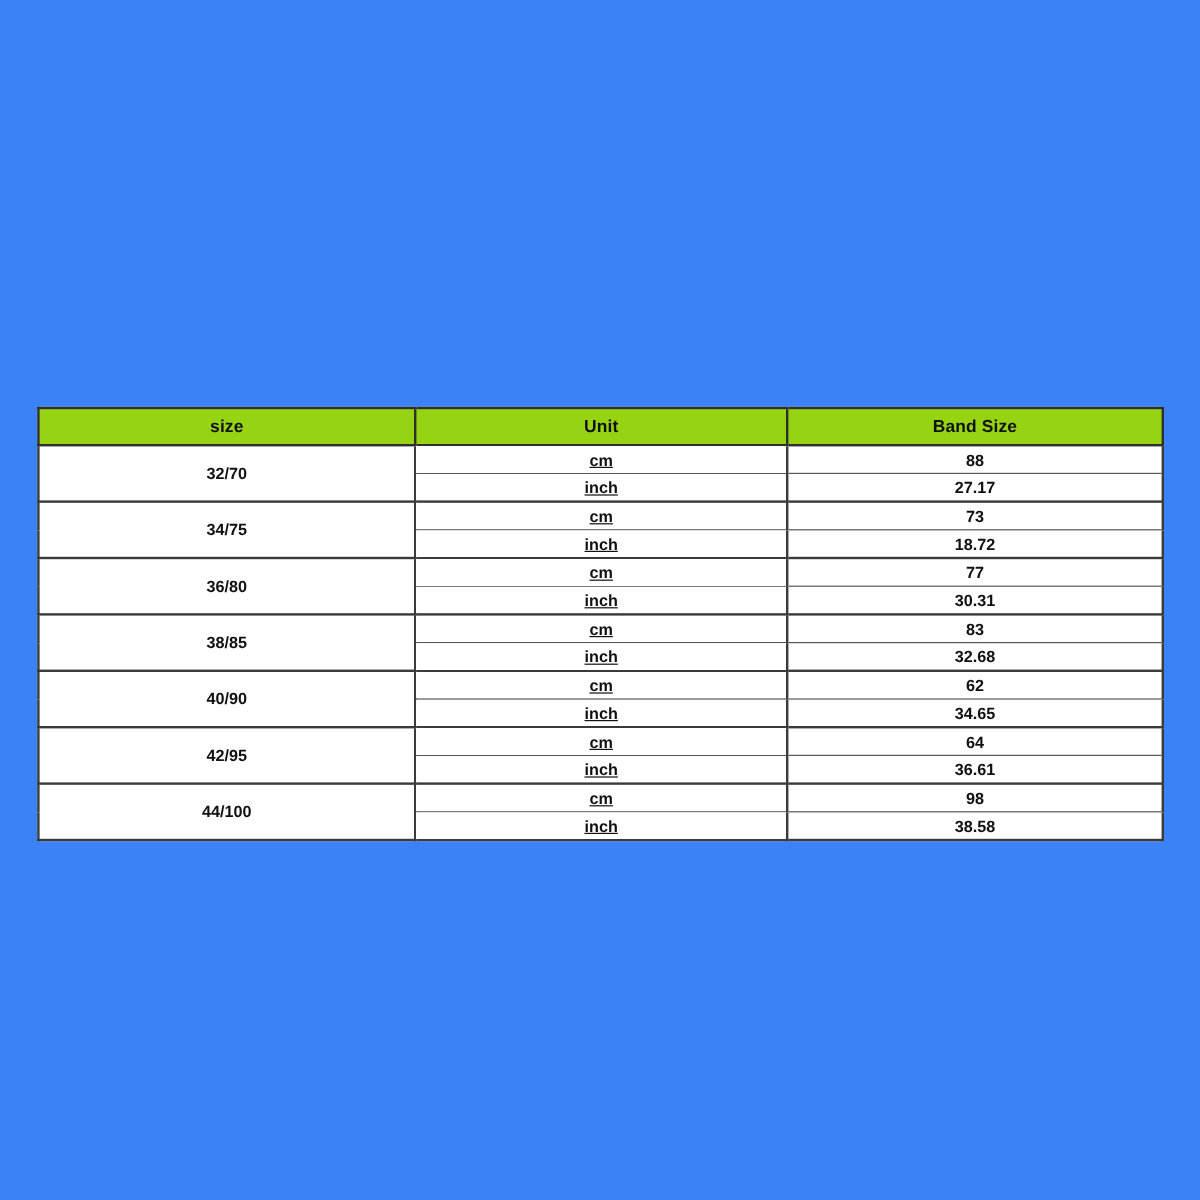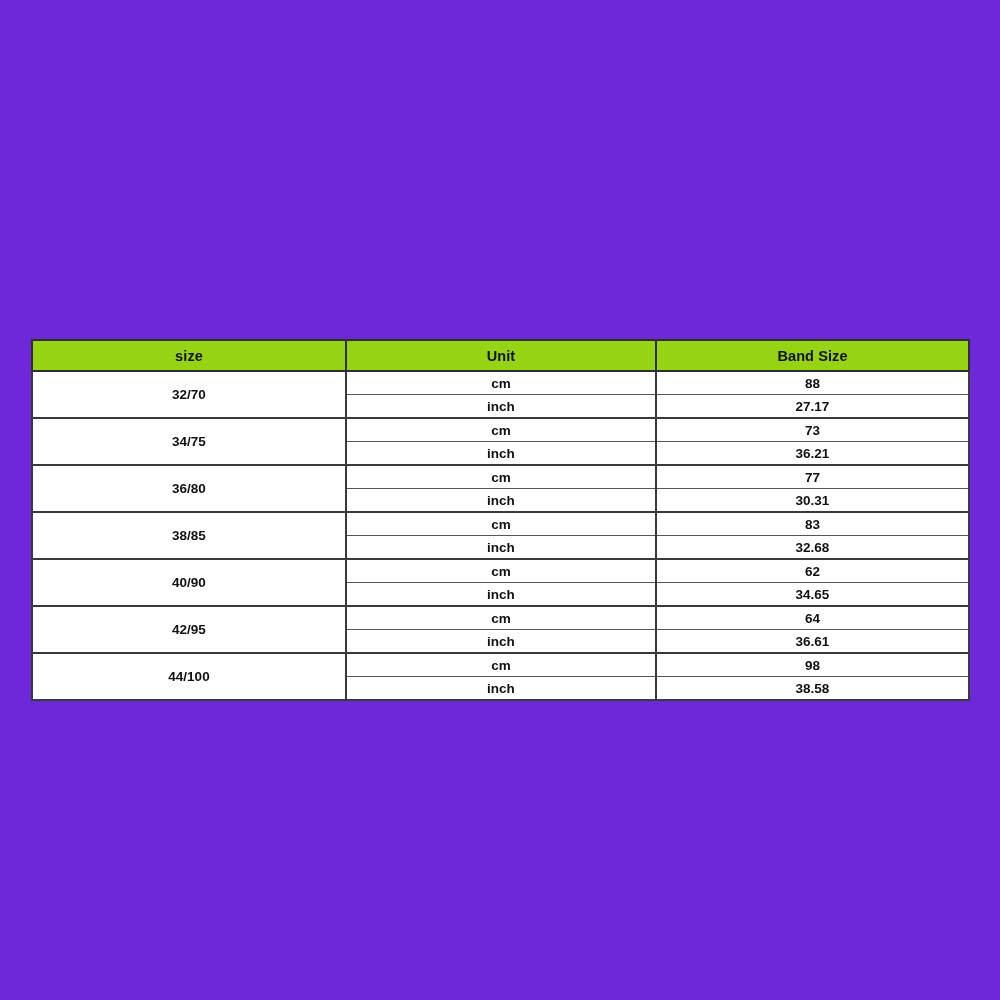--- a/index.html
+++ b/index.html
@@ -13,21 +13,21 @@
     background: #ffffff;
     font-family: "Liberation Sans", sans-serif;
     -webkit-font-smoothing: antialiased;
     overflow: hidden;
   }
 
   #page {
     position: relative;
     width: 1000px;
     height: 1000px;
-    background: #6d28d9;
+    background: #3b82f6;
   }
 
   
   .size-chart {
     position: absolute;
     left: 31px;
     top: 339px;
     width: 937px;
   }
 
@@ -86,20 +86,21 @@
   }
 
   
   td.unit-cell,
   td.band-cell {
     border-right: 2px solid #3a3a3a;
     vertical-align: middle;
   }
   td.unit-cell {
     border-left: 0;
+    text-decoration: underline;
   }
 
   
   tr.row-cm td.unit-cell,
   tr.row-cm td.band-cell {
     border-bottom: 1.5px solid #565656;
   }
   
   tr.row-inch td.unit-cell,
   tr.row-inch td.band-cell {
@@ -140,21 +141,21 @@
             <td class="unit-cell">inch</td>
             <td class="band-cell">27.17</td>
           </tr>
           <tr class="row-cm">
             <td class="size-cell" rowspan="2">34/75</td>
             <td class="unit-cell">cm</td>
             <td class="band-cell">73</td>
           </tr>
           <tr class="row-inch">
             <td class="unit-cell">inch</td>
-            <td class="band-cell">36.21</td>
+            <td class="band-cell">18.72</td>
           </tr>
           <tr class="row-cm">
             <td class="size-cell" rowspan="2">36/80</td>
             <td class="unit-cell">cm</td>
             <td class="band-cell">77</td>
           </tr>
           <tr class="row-inch">
             <td class="unit-cell">inch</td>
             <td class="band-cell">30.31</td>
           </tr>

